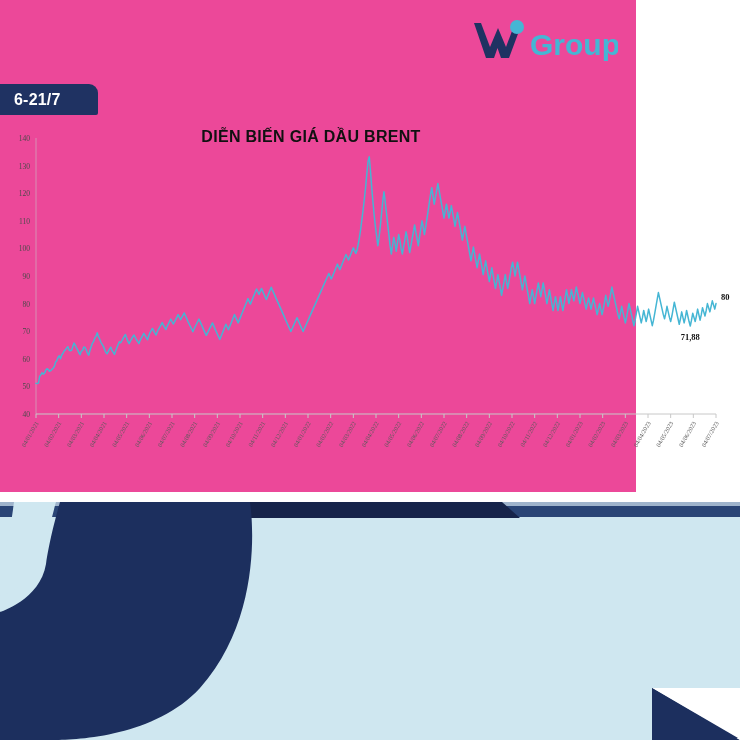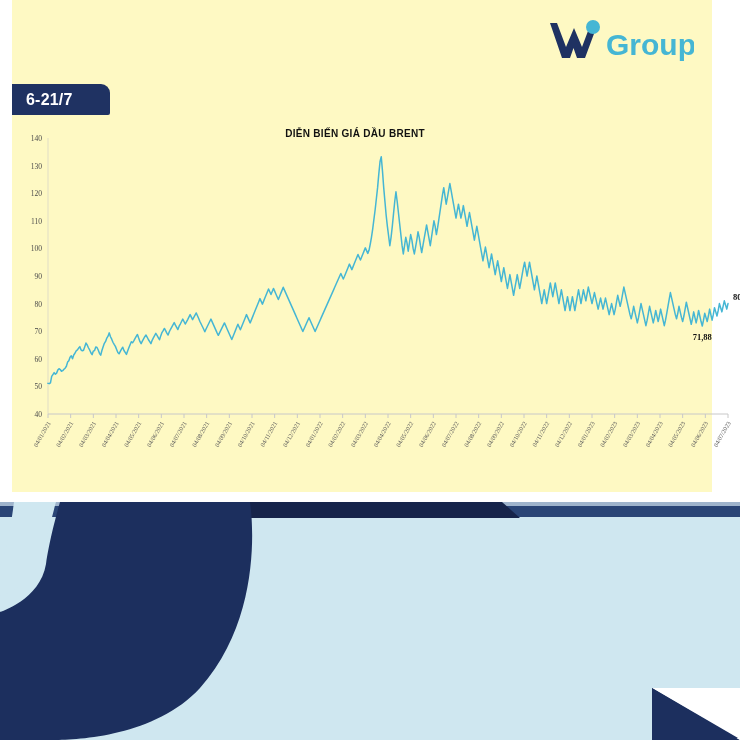--- a/index.html
+++ b/index.html
@@ -5,41 +5,41 @@
   * { box-sizing: border-box; margin: 0; padding: 0; }
   html, body {
     width: 740px; height: 740px;
     font-family: "Liberation Sans", sans-serif;
     background: #ffffff;
     overflow: hidden;
   }
   #page { position: relative; width: 740px; height: 740px; background: #ffffff; }
 
   
-  .top-area { position: absolute; left: 0; top: 0; width: 700px; height: 492px; background: #fef9c3; margin-left: 12px; }
+  .top-area { position: absolute; left: 0; top: 0; width: 636px; height: 492px; background: #ec4899; }
 
   .logo { position: absolute; right: 18px; top: 14px; height: 54px; display: flex; align-items: center; }
   .logo svg { display: block; }
 
   .date-badge {
     position: absolute; left: 0; top: 84px;
     height: 31px; min-width: 98px;
     background: #1f3262;
     border-top-right-radius: 9px;
     border-bottom-right-radius: 2px;
     display: flex; align-items: center;
     padding: 0 17px 0 14px;
   }
   .date-badge span {
     color: #ffffff; font-size: 16px; font-weight: 700; letter-spacing: .2px;
   }
 
   .chart-title {
     position: absolute; left: 0; right: 0; top: 128px;
-    text-align: center; font-size: 10px; font-weight: 700;
+    text-align: center; font-size: 16px; font-weight: 700;
     color: #111; letter-spacing: .3px;
   }
   .chart-title-inner { display: inline-block; transform: translateX(-7px); }
 
   .chart-wrap { position: absolute; left: 0; top: 124px; width: 740px; height: 360px; }
   .chart-wrap svg { display: block; }
 
   .axis-text { font-family: "Liberation Serif", serif; font-size: 7.5px; fill: #4a4a4a; }
   .xtick-text { font-family: "Liberation Serif", serif; font-size: 6.2px; fill: #5a5a5a; }
   .ann-text { font-family: "Liberation Serif", serif; font-size: 8.5px; fill: #111; font-weight: 700; }

